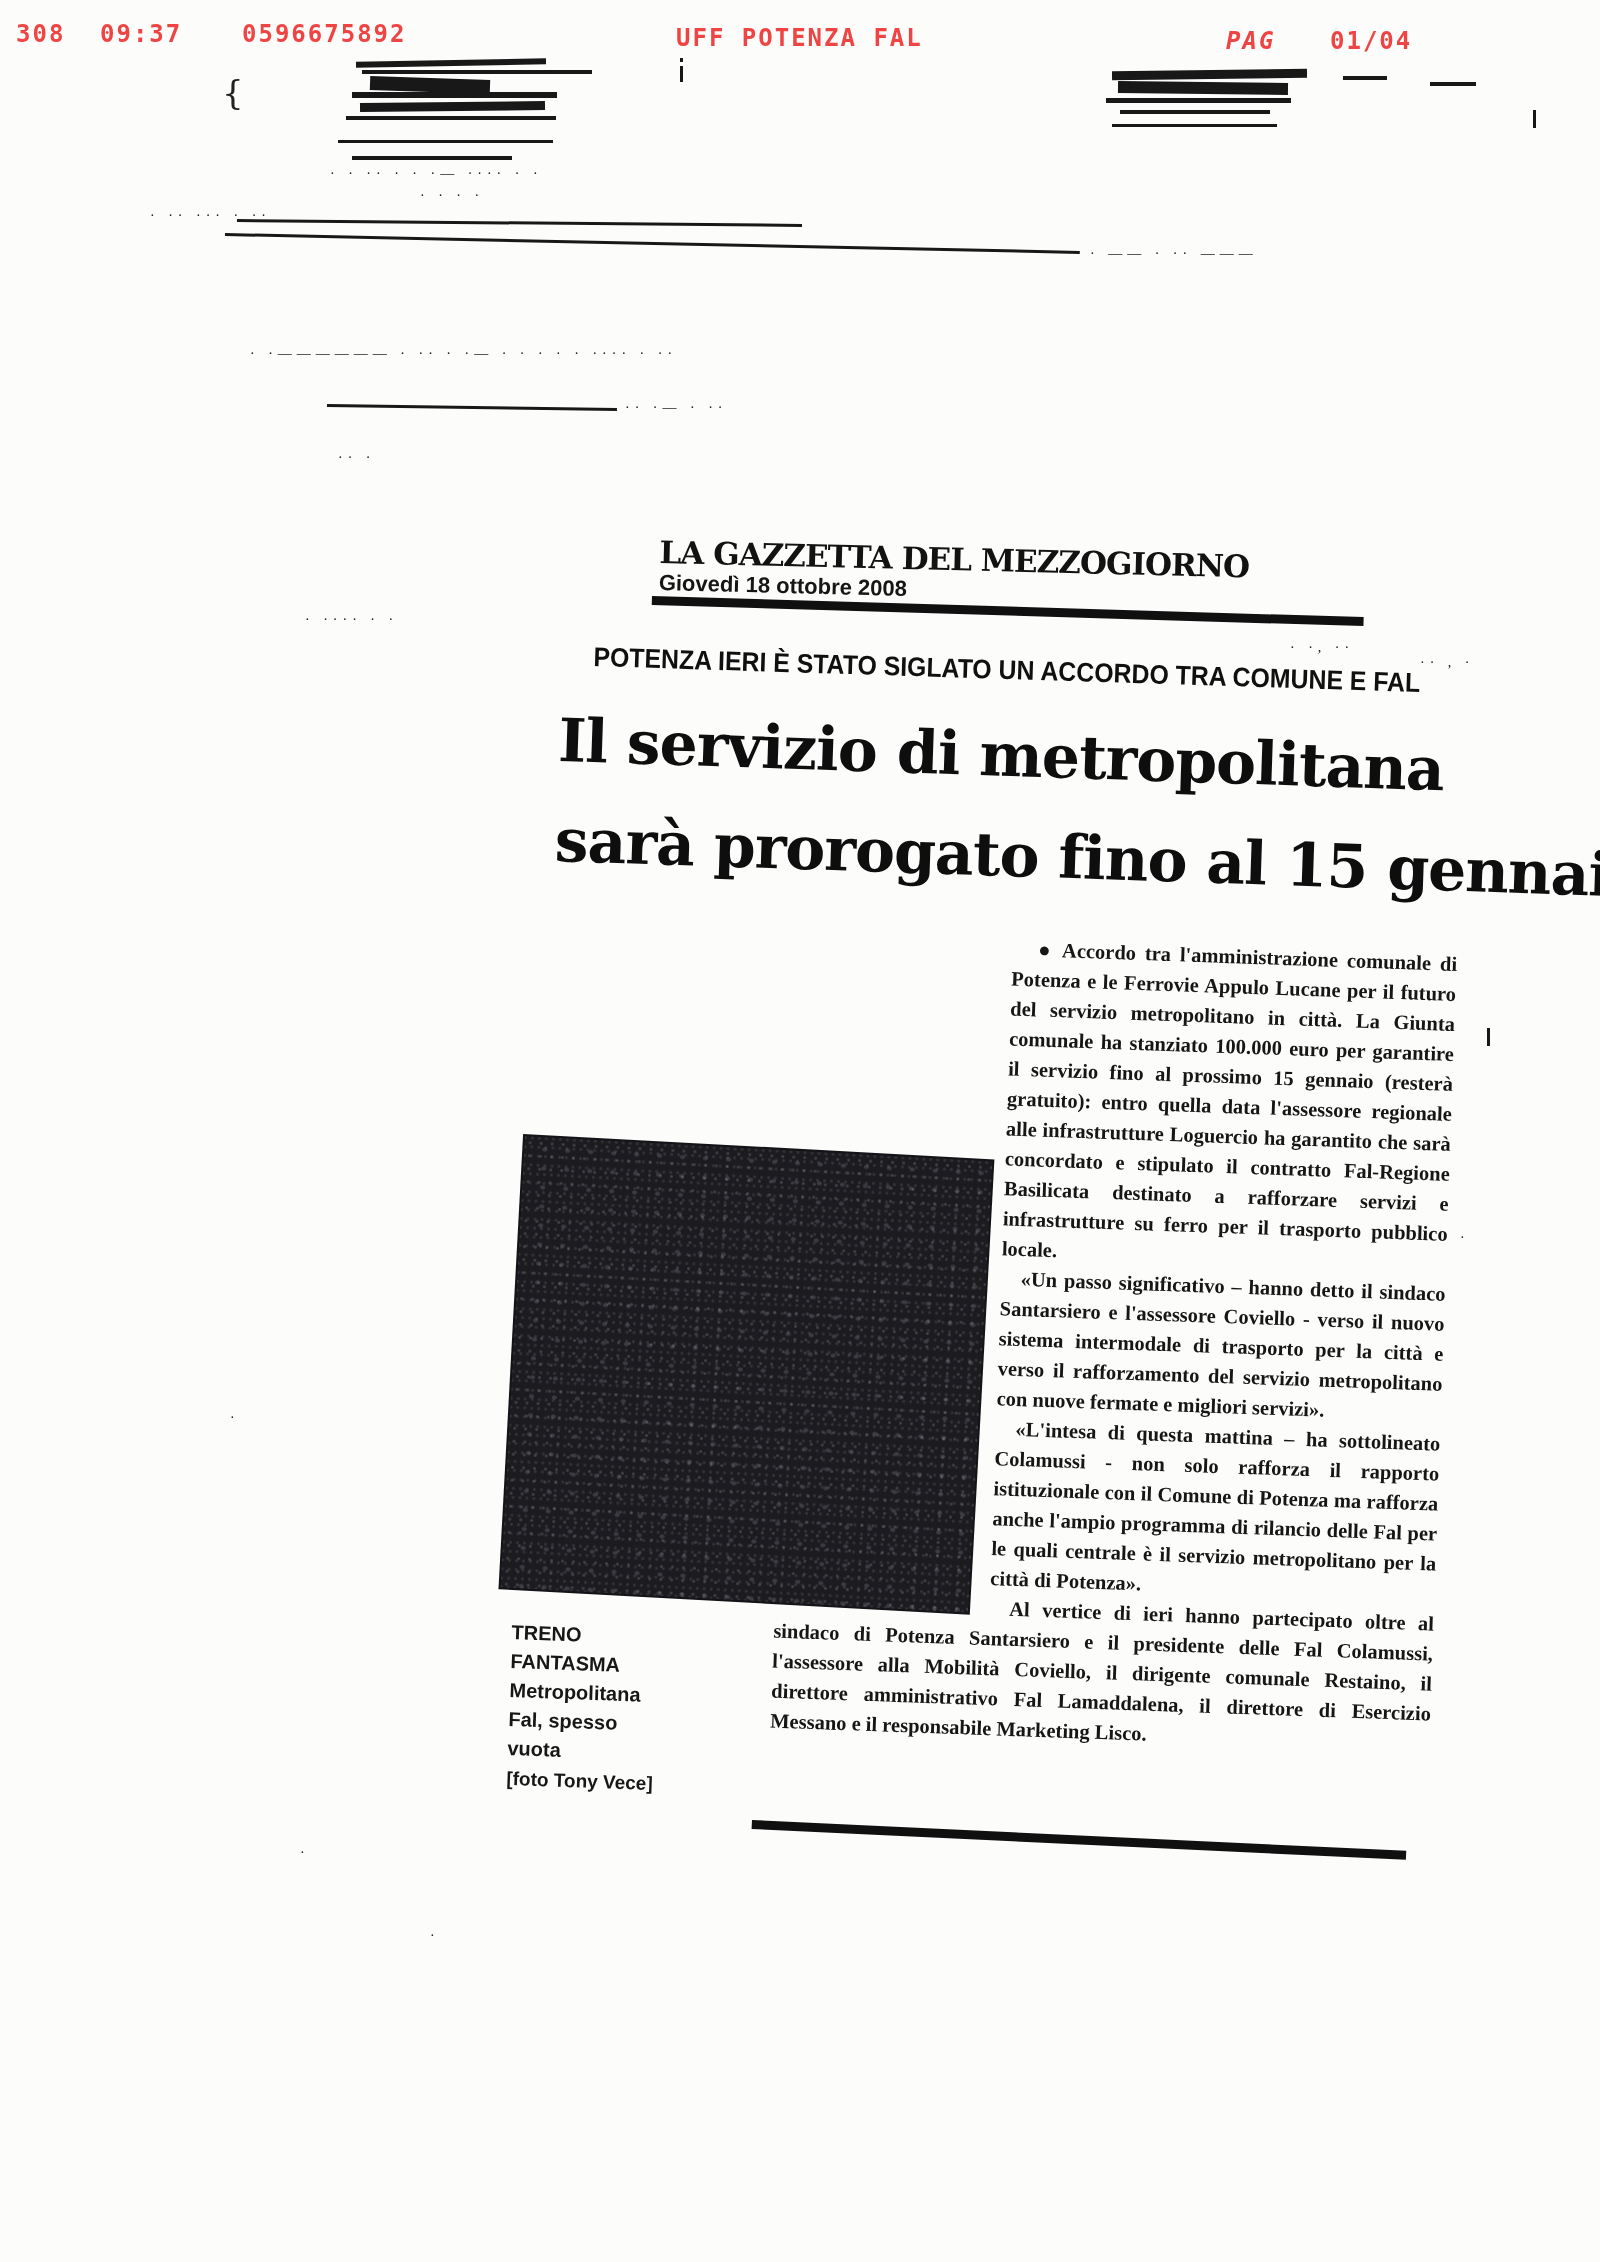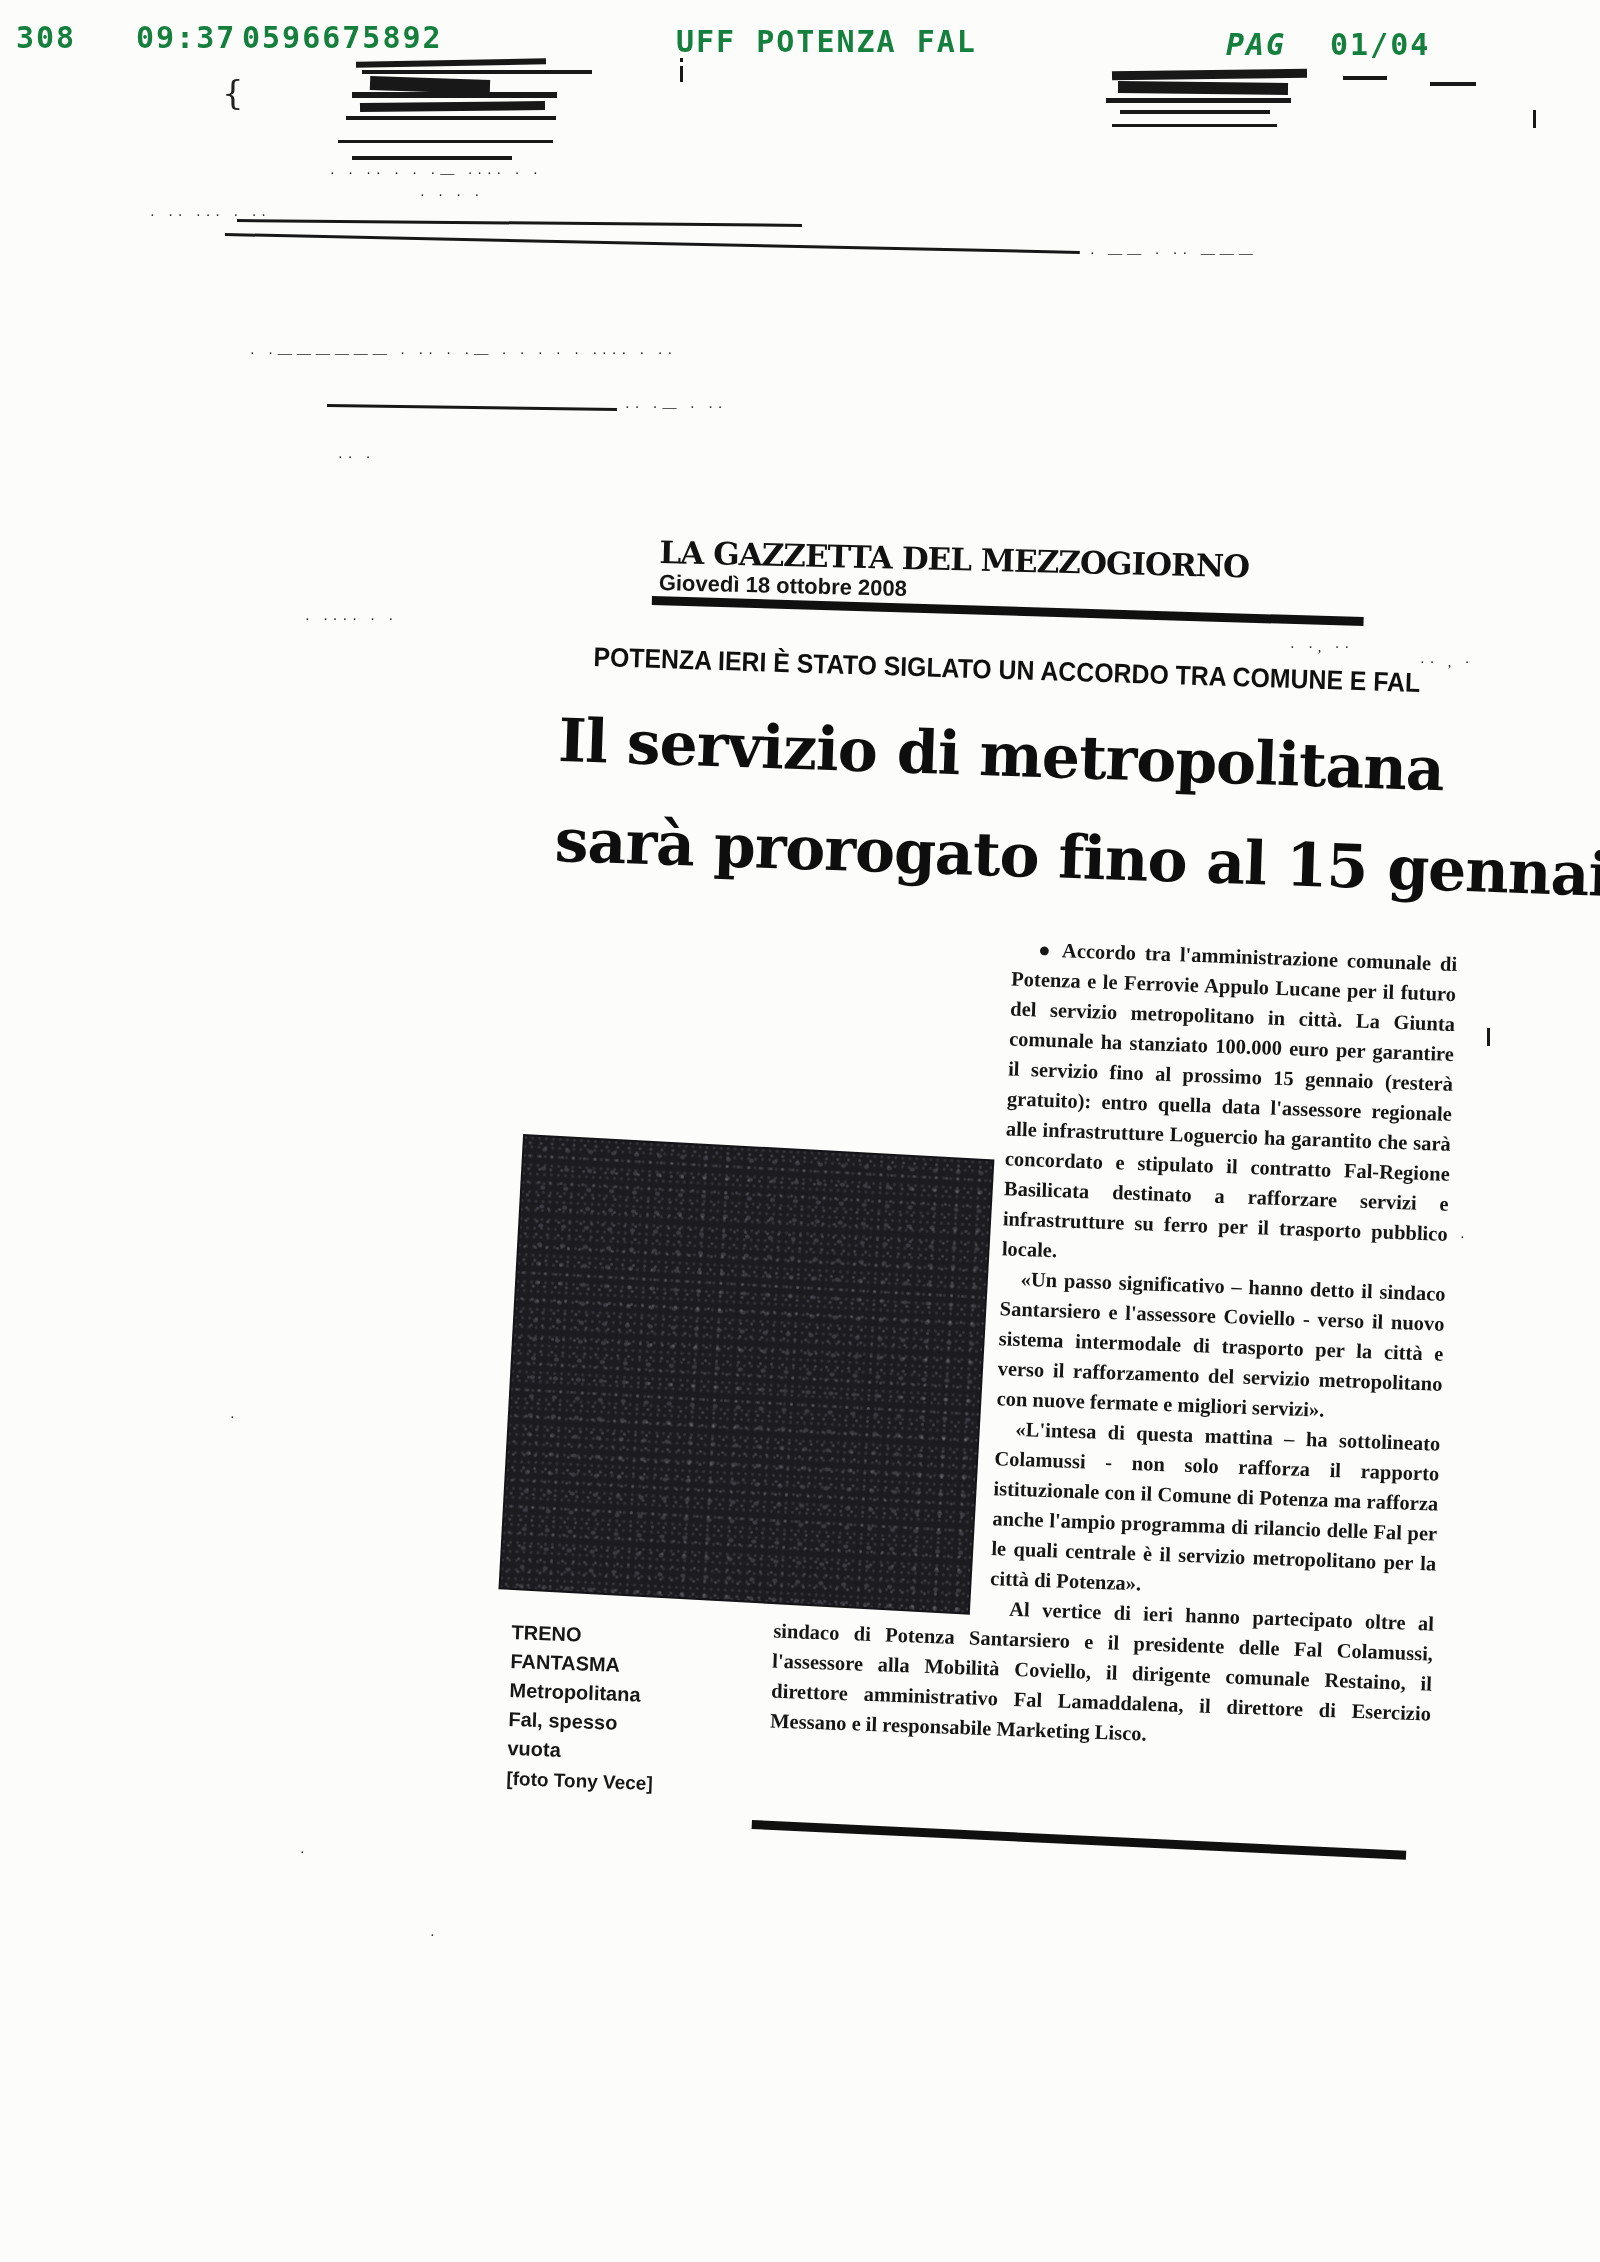--- a/index.html
+++ b/index.html
@@ -1,20 +1,20 @@
 <!DOCTYPE html>
 <html><head>
 <meta charset="utf-8">
 <style>
   html,body{margin:0;padding:0;background:#e8e8e6;}
   #page{position:relative;width:1600px;height:2262px;background:#fcfcfa;overflow:hidden;
         font-family:"Liberation Serif",serif;color:#1b1b1b;}
   
-  .fax{position:absolute;font-family:"DejaVu Sans Mono",monospace;font-size:30px;
-       font-weight:bold;color:#15803d;letter-spacing:2px;white-space:nowrap;}
+  .fax{position:absolute;font-family:"DejaVu Sans Mono",monospace;font-size:24px;
+       font-weight:bold;color:#ef4444;letter-spacing:2px;white-space:nowrap;}
   
   .n{position:absolute;background:#181818;}
   .dotrow{position:absolute;color:#181818;font-size:14px;letter-spacing:5px;white-space:nowrap;}
   
   .masthead{position:absolute;left:660px;top:534px;transform:rotate(1.4deg);transform-origin:left top;}
   .masthead .title{font-family:"DejaVu Serif",serif;font-weight:bold;font-size:31px;
        letter-spacing:-1px;color:#121212;white-space:nowrap;}
   .masthead .date{font-family:"Liberation Sans",sans-serif;font-weight:bold;font-size:22px;
        color:#161616;margin-top:0px;}
   .rule{position:absolute;background:#101010;transform-origin:left top;}
@@ -46,21 +46,21 @@
   .caption .credit{font-size:19px;font-weight:bold;margin-top:1px;}
   .tick{position:absolute;background:#181818;}
   .brace{position:absolute;font-size:34px;color:#222;font-family:"DejaVu Serif",serif;}
 </style>
 </head>
 <body>
 
 <div id="page">
 
   <div class="fax" style="left:16px;top:20px;">308</div>
-  <div class="fax" style="left:100px;top:20px;margin-left:36px;">09:37</div>
+  <div class="fax" style="left:100px;top:20px;">09:37</div>
   <div class="fax" style="left:242px;top:20px;">0596675892</div>
   <div class="fax" style="left:676px;top:24px;">UFF POTENZA FAL</div>
   <div class="fax" style="left:1226px;top:27px;font-style:italic;">PAG</div>
   <div class="fax" style="left:1330px;top:27px;">01/04</div>
 
   <div>
     <div class="brace" style="left:222px;top:72px;">{</div>
     <div class="tick" style="left:680px;top:66px;width:3px;height:16px;"></div>
     <div class="tick" style="left:680px;top:58px;width:3px;height:4px;"></div>
 

